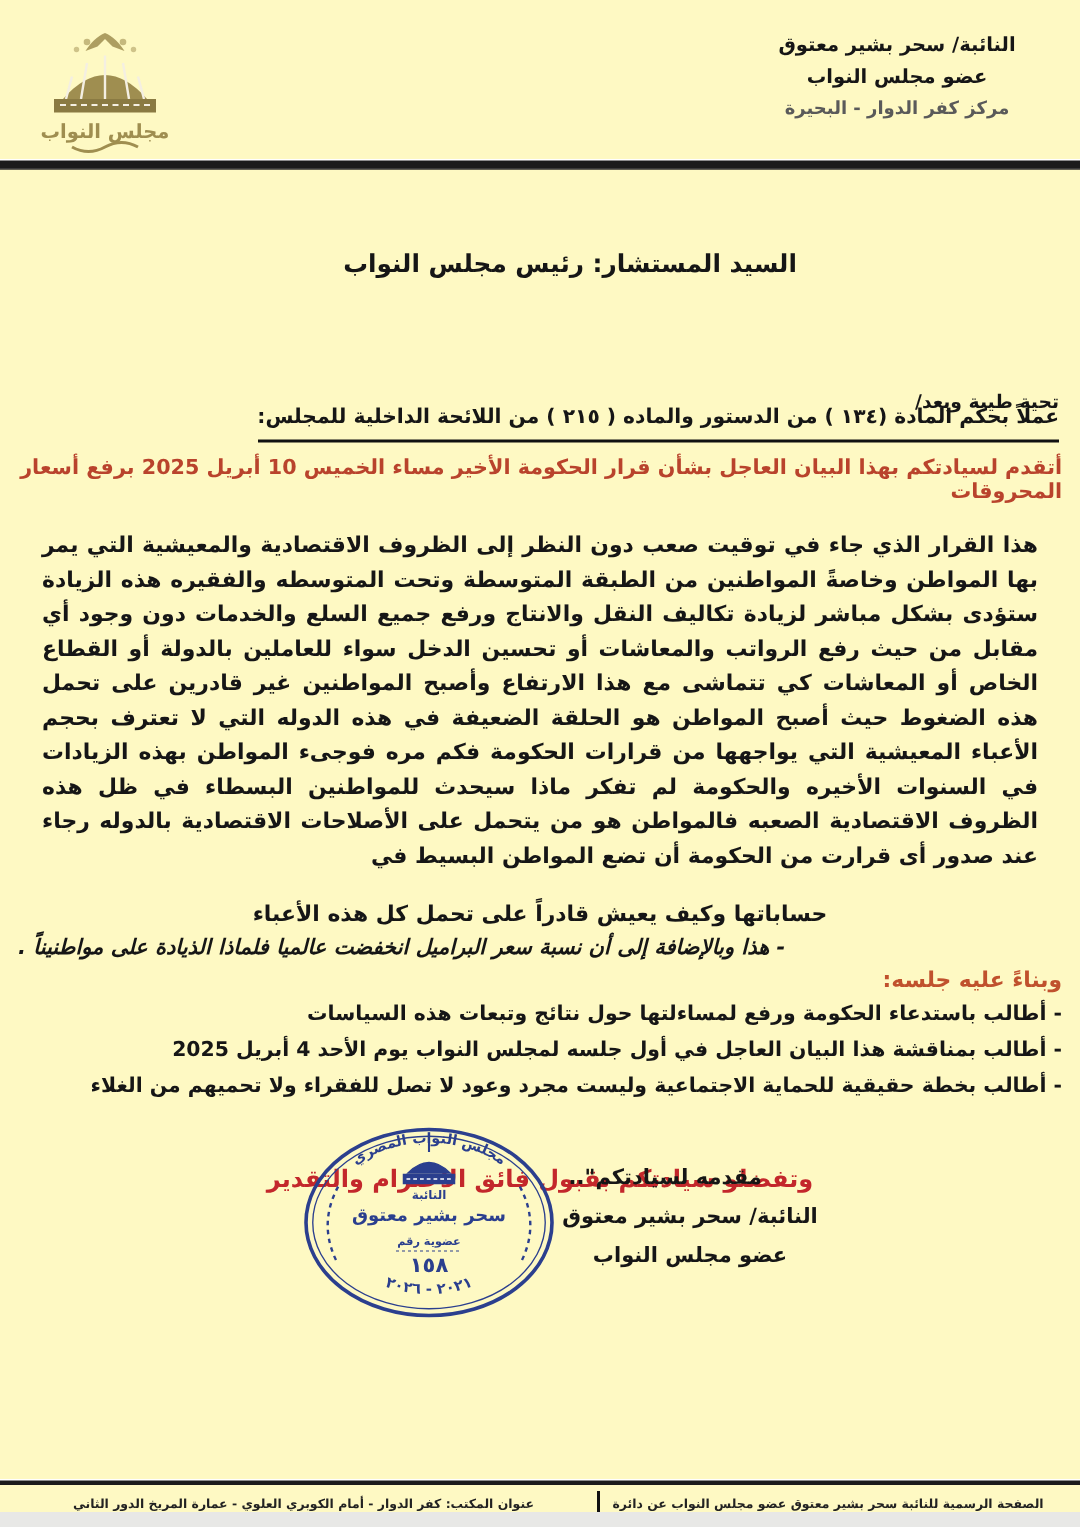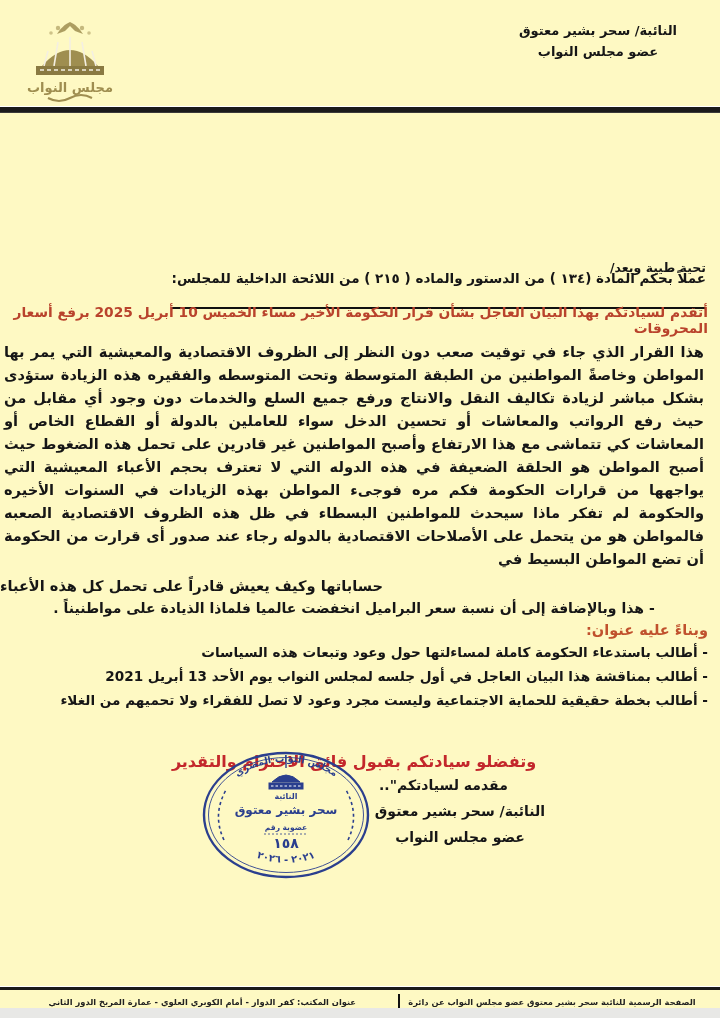--- a/index.html
+++ b/index.html
@@ -16,27 +16,27 @@
     font-size:30px;font-weight:700;color:#c32127;}
   .logo{position:absolute;top:20px;left:20px;width:100px;height:88px;}
   .rule-top{position:absolute;top:106px;left:0;width:720px;height:5px;
     background:#1b1b1b;border-top:1px solid #ffffff;border-bottom:1px solid #3a3a3a;}
   
   .addressee{position:absolute;top:166px;left:40px;right:0;text-align:center;
     font-size:16.5px;font-weight:700;}
   .greeting{position:absolute;top:260px;right:14px;font-size:12.5px;font-weight:700;}
   .legal{position:absolute;top:270px;right:14px;left:40px;text-align:right;
     font-size:13.5px;font-weight:700;}
-  .legal span{border-bottom:2px solid #111;padding-bottom:21px;}
+  .legal span{border-bottom:2px solid #111;padding-bottom:7px;}
   
-  .flow{position:absolute;top:304px;right:12px;left:0;}
+  .flow{position:absolute;top:304px;right:12px;left:12px;}
   .intro{color:#b9432c;font-weight:700;font-size:13.8px;text-align:right;margin:0 0 4px 0;}
-  .body-par{font-weight:700;font-size:14.6px;line-height:23px;text-align:justify;margin:4px;}
-  .body-last{font-weight:700;font-size:14.6px;line-height:23px;text-align:left;margin:0;}
-  .note{font-weight:700;font-size:14px;text-align:center;margin:3px 0 0 0;}
+  .body-par{font-weight:700;font-size:14.6px;line-height:23px;text-align:justify;margin:16px;}
+  .body-last{font-weight:700;font-size:14.6px;line-height:23px;text-align:center;margin:0;}
+  .note{font-weight:700;font-size:14px;text-align:left;margin:3px 0 0 0;font-style:italic;}
   .demands-head{color:#c0512d;font-weight:700;font-size:14.5px;margin:6px 0 2px 0;}
   .demand{font-weight:700;font-size:13.6px;line-height:24px;text-align:right;}
   .closing{color:#c3272b;font-weight:700;font-size:16px;text-align:center;margin-top:40px;}
   
   .stamp{position:absolute;top:748px;left:200px;width:172px;height:134px;}
   .sig{position:absolute;top:772px;left:365px;width:190px;font-weight:700;
     font-size:14px;line-height:26px;text-align:center;}
   .sig .l1{text-align:left;padding-left:14px;direction:rtl;}
   
   .rule-bottom{position:absolute;top:986px;left:0;width:720px;height:3px;
@@ -50,20 +50,21 @@
   svg text, svg textPath{font-family:"DejaVu Sans",sans-serif;}
 </style>
 </head>
 <body>
 
 <div class="page">
 
   <div class="hdr-right">
     <div>النائبة/ سحر بشير معتوق</div>
     <div>عضو مجلس النواب</div>
+    <div class="district">مركز كفر الدوار - البحيرة</div>
   </div>
 
 
   <svg class="logo" viewBox="0 0 100 88" aria-hidden="true">
     <g fill="#9f8e50" stroke="none">
 
       <path d="M50 2 C45 4 40 9 37 14 L45 11 L50 6 L55 11 L63 14 C60 9 55 4 50 2 Z" opacity="0.85"></path>
       <circle cx="38" cy="8" r="2.2" opacity="0.6"></circle>
         <circle cx="62" cy="8" r="2.2" opacity="0.6"></circle>
       <circle cx="31" cy="13" r="1.8" opacity="0.5"></circle>
@@ -74,33 +75,34 @@
 
       <rect x="16" y="46" width="68" height="9" fill="#8a7a42"></rect>
       <path d="M20 50 h60" stroke="#f4efe2" stroke-width="1.4" stroke-dasharray="4 3"></path>
     </g>
     <text x="50" y="72" text-anchor="middle" font-size="13" font-weight="bold" fill="#9f8e50">مجلس النواب</text>
     <path d="M28 78 q11 6 22 0 q11 -6 22 0" stroke="#9f8e50" stroke-width="2" fill="none"></path>
   </svg>
 
   <div class="rule-top"></div>
 
+  <div class="addressee">السيد المستشار: رئيس مجلس النواب</div>
   <div class="greeting">تحية طيبة وبعد/</div>
   <div class="legal">
     <span>عملاً بحكم المادة (١٣٤ ) من الدستور والماده ( ٢١٥ ) من اللائحة الداخلية للمجلس:</span>
   </div>
 
   <div class="flow">
     <p class="intro">أتقدم لسيادتكم بهذا البيان العاجل بشأن قرار الحكومة الأخير مساء الخميس 10 أبريل 2025 برفع أسعار المحروقات</p>
     <p class="body-par">هذا القرار الذي جاء في توقيت صعب دون النظر إلى الظروف الاقتصادية والمعيشية التي يمر بها المواطن وخاصةً المواطنين من الطبقة المتوسطة وتحت المتوسطه والفقيره هذه الزيادة ستؤدى بشكل مباشر لزيادة تكاليف النقل والانتاج ورفع جميع السلع والخدمات دون وجود أي مقابل من حيث رفع الرواتب والمعاشات أو تحسين الدخل سواء للعاملين بالدولة أو القطاع الخاص أو المعاشات كي تتماشى مع هذا الارتفاع وأصبح المواطنين غير قادرين على تحمل هذه الضغوط حيث أصبح المواطن هو الحلقة الضعيفة في هذه الدوله التي لا تعترف بحجم الأعباء المعيشية التي يواجهها من قرارات الحكومة فكم مره فوجىء المواطن بهذه الزيادات في السنوات الأخيره والحكومة لم تفكر ماذا سيحدث للمواطنين البسطاء في ظل هذه الظروف الاقتصادية الصعبه فالمواطن هو من يتحمل على الأصلاحات الاقتصادية بالدوله رجاء عند صدور أى قرارت من الحكومة أن تضع المواطن البسيط في</p>
     <p class="body-last">حساباتها وكيف يعيش قادراً على تحمل كل هذه الأعباء</p>
     <p class="note">- هذا وبالإضافة إلى أن نسبة سعر البراميل انخفضت عالميا فلماذا الذيادة على مواطنيناً .</p>
-    <div class="demands-head">وبناءً عليه عنوان:</div>
-    <div class="demand">- أطالب باستدعاء الحكومة كاملة لمساءلتها حول وعود وتبعات هذه السياسات</div>
-    <div class="demand">- أطالب بمناقشة هذا البيان العاجل في أول جلسه لمجلس النواب يوم الأحد 13 أبريل 2021</div>
+    <div class="demands-head">وبناءً عليه جلسه:</div>
+    <div class="demand">- أطالب باستدعاء الحكومة ورفع لمساءلتها حول نتائج وتبعات هذه السياسات</div>
+    <div class="demand">- أطالب بمناقشة هذا البيان العاجل في أول جلسه لمجلس النواب يوم الأحد 4 أبريل 2025</div>
     <div class="demand">- أطالب بخطة حقيقية للحماية الاجتماعية وليست مجرد وعود لا تصل للفقراء ولا تحميهم من الغلاء</div>
     <div class="closing">وتفضلو سيادتكم بقبول فائق الاحترام والتقدير</div>
   </div>
 
   <svg class="stamp" viewBox="0 0 172 134" aria-hidden="true">
     <g stroke="#2b3f8e" fill="none">
       <ellipse cx="86" cy="67" rx="82" ry="62" stroke-width="2.4"></ellipse>
       <ellipse cx="86" cy="67" rx="77.5" ry="57.5" stroke-width="0.9"></ellipse>
 
       <path d="M24 92 Q12 67 26 42" stroke-width="1.6" stroke-dasharray="3 3"></path>

